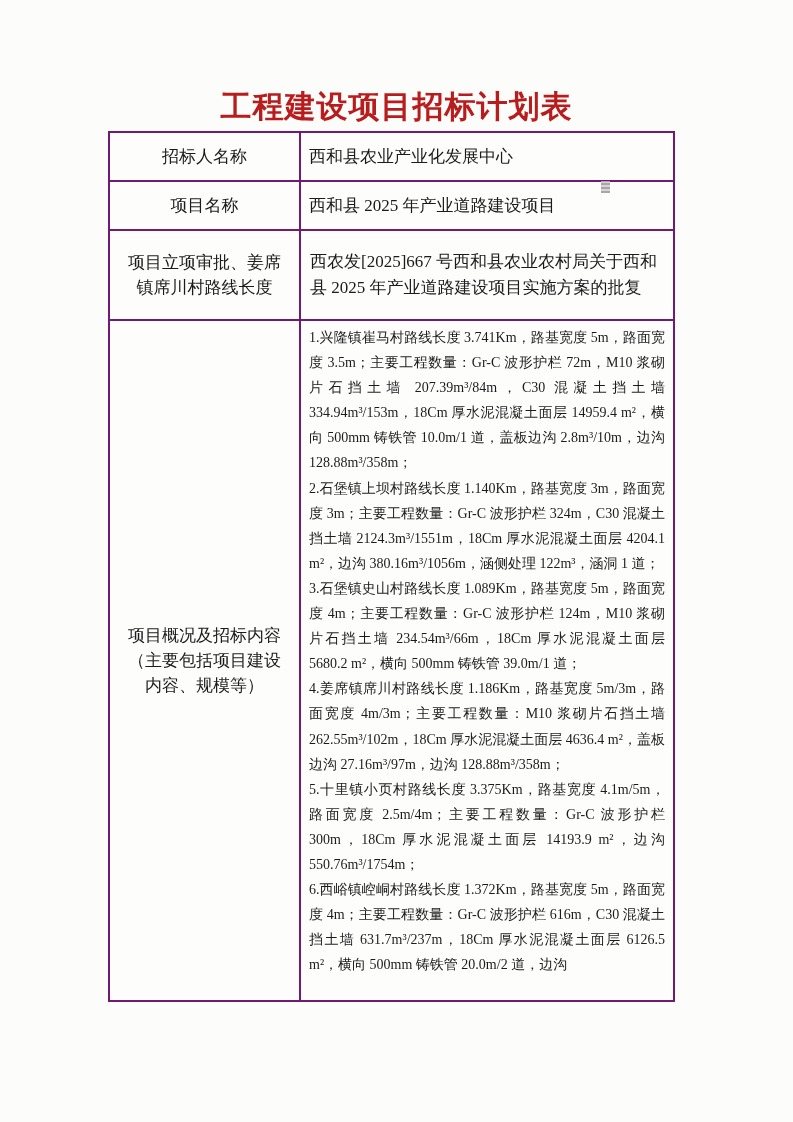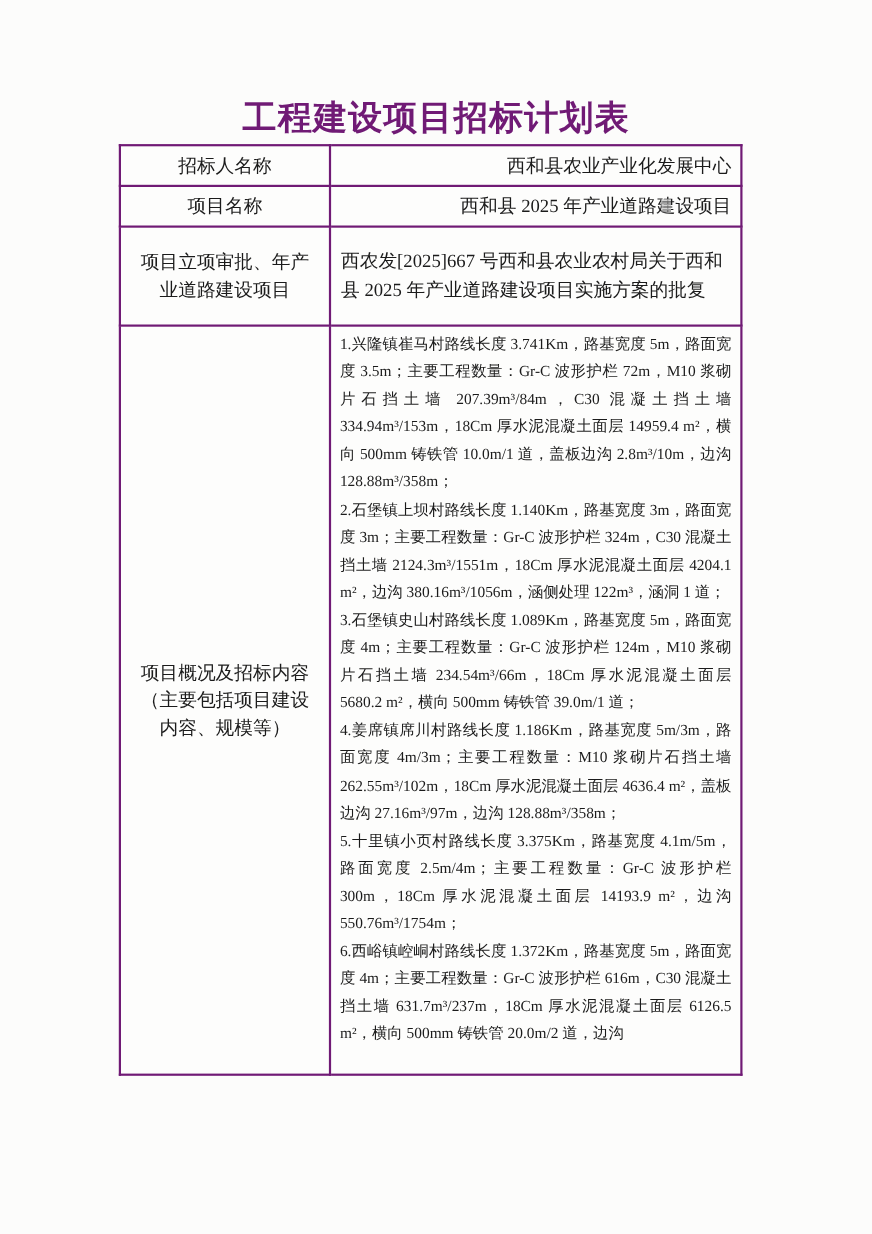--- a/index.html
+++ b/index.html
@@ -15,21 +15,21 @@
   }
   .doc-title {
     position:absolute;
     top:86px; left:0;
     width:100%;
     margin:0;
     text-align:center;
     font-size:31px;
     font-weight:bold;
     letter-spacing:1px;
-    color:#701a75;
+    color:#b91c1c;
   }
   table.bid-table {
     position:absolute;
     left:108px; top:131px;
     border-collapse:collapse;
     table-layout:fixed;
     width:565px;
   }
   .bid-table td {
     border:2px solid #701a75;
@@ -38,22 +38,22 @@
     background:#fdfdfc;
   }
   .col-label { width:191px; }
   .col-value { width:374px; }
   td.lbl {
     text-align:center;
     padding:0 10px;
     line-height:25px;
   }
   td.val-center {
-    text-align:right;
-    padding:0 8px;
+    text-align:left;
+    padding:12px 8px;
     margin-left:24px;
   }
   td.val-left {
     text-align:left;
     padding:18px 9px;
     line-height:26px;
   }
   tr.r1 { height:37px; }
   tr.r2 { height:37px; }
   tr.r3 { height:36px; }
@@ -100,21 +100,21 @@
     <tbody>
       <tr class="r1">
         <td class="lbl">招标人名称</td>
         <td class="val-center">西和县农业产业化发展中心</td>
       </tr>
       <tr class="r2">
         <td class="lbl">项目名称</td>
         <td class="val-center">西和县 2025 年产业道路建设项目</td>
       </tr>
       <tr class="r4">
-        <td class="lbl">项目立项审批、年产业道路建设项目</td>
+        <td class="lbl">项目立项审批、姜席镇席川村路线长度</td>
         <td class="val-left">西农发[2025]667 号西和县农业农村局关于西和县 2025 年产业道路建设项目实施方案的批复</td>
       </tr>
       <tr class="r5">
         <td class="lbl">项目概况及招标内容（主要包括项目建设内容、规模等）</td>
         <td class="big-val">
           <div class="clip">
             <p>1.兴隆镇崔马村路线长度 3.741Km，路基宽度 5m，路面宽度 3.5m；主要工程数量：Gr-C 波形护栏 72m，M10 浆砌片石挡土墙 207.39m³/84m，C30 混凝土挡土墙 334.94m³/153m，18Cm 厚水泥混凝土面层 14959.4 m²，横向 500mm 铸铁管 10.0m/1 道，盖板边沟 2.8m³/10m，边沟 128.88m³/358m；</p>
             <p>2.石堡镇上坝村路线长度 1.140Km，路基宽度 3m，路面宽度 3m；主要工程数量：Gr-C 波形护栏 324m，C30 混凝土挡土墙 2124.3m³/1551m，18Cm 厚水泥混凝土面层 4204.1 m²，边沟 380.16m³/1056m，涵侧处理 122m³，涵洞 1 道；</p>
             <p>3.石堡镇史山村路线长度 1.089Km，路基宽度 5m，路面宽度 4m；主要工程数量：Gr-C 波形护栏 124m，M10 浆砌片石挡土墙 234.54m³/66m，18Cm 厚水泥混凝土面层 5680.2 m²，横向 500mm 铸铁管 39.0m/1 道；</p>
             <p>4.姜席镇席川村路线长度 1.186Km，路基宽度 5m/3m，路面宽度 4m/3m；主要工程数量：M10 浆砌片石挡土墙 262.55m³/102m，18Cm 厚水泥混凝土面层 4636.4 m²，盖板边沟 27.16m³/97m，边沟 128.88m³/358m；</p>

